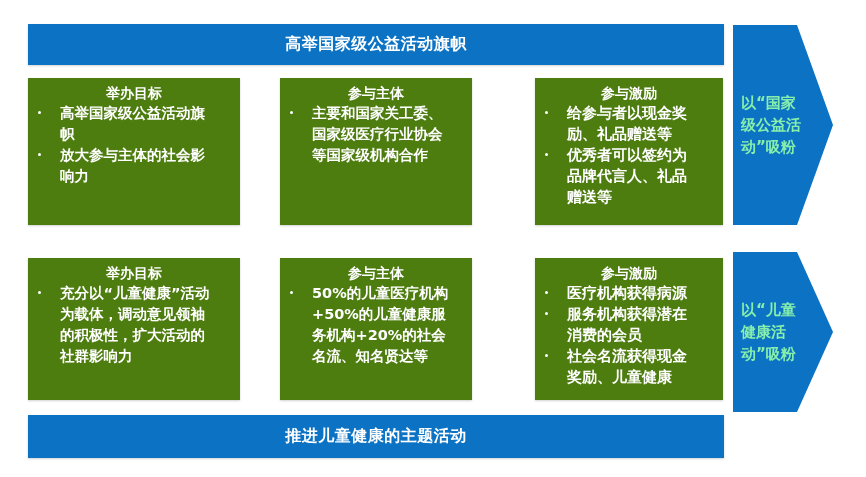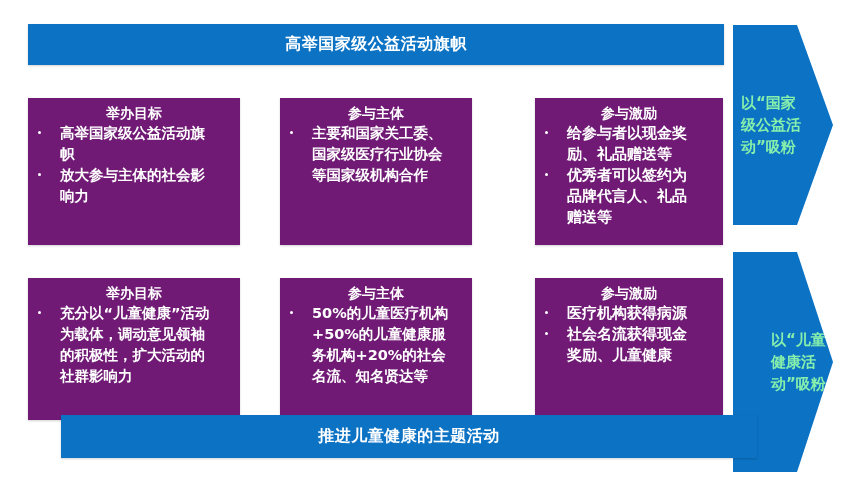--- a/index.html
+++ b/index.html
@@ -39,31 +39,29 @@
     left: 28px;
     top: 24px;
     width: 696px;
     height: 41px;
   }
   #banner-bottom {
     left: 28px;
     top: 415px;
     width: 696px;
     height: 43px;
-    margin-left: 33px;
   }
 
   
   .card {
     position: absolute;
-    background: #701a75;
+    background: #4d7c0f;
     color: #ffffff;
     box-shadow: 0 1px 2px rgba(0,0,0,0.18);
     overflow: hidden;
-    margin-top: 20px;
   }
   .card-title {
     text-align: center;
     font-weight: bold;
     font-size: 14px;
     line-height: 18px;
     margin: 6px 0 1px 0;
   }
   .bullets {
     list-style: none;
@@ -105,21 +103,21 @@
   .arrow {
     position: absolute;
     background: #0b72c4;
     color: #86efac;
     clip-path: polygon(0% 0%, 64% 0%, 100% 50%, 64% 100%, 0% 100%);
     display: flex;
     align-items: center;
     justify-content: flex-start;
   }
   #arrow-top    { left: 733px; top: 25px;  width: 100px; height: 200px; }
-  #arrow-bottom { left: 733px; top: 252px; width: 100px; height: 220px; justify-content: flex-end; }
+  #arrow-bottom { left: 733px; top: 252px; width: 100px; height: 160px; }
   .arrow-label {
     font-weight: bold;
     font-size: 15px;
     line-height: 22px;
     width: 62px;
     padding-left: 8px;
     word-break: break-all;
     text-align: left;
   }
 </style>
@@ -194,20 +192,24 @@
 
   <div class="card" id="card-r2-c3">
     <div class="card-title">参与激励</div>
     <ul class="bullets">
       <li>
         <span class="bullet-dot"></span>
         <span>医疗机构获得病源</span>
       </li>
       <li>
         <span class="bullet-dot"></span>
+        <span>服务机构获得潜在消费的会员</span>
+      </li>
+      <li>
+        <span class="bullet-dot"></span>
         <span>社会名流获得现金奖励、儿童健康</span>
       </li>
     </ul>
   </div>
 
   <div class="arrow" id="arrow-bottom">
     <div class="arrow-label">以“儿童健康活动”吸粉</div>
   </div>
 
   <div class="banner" id="banner-bottom">推进儿童健康的主题活动</div>

